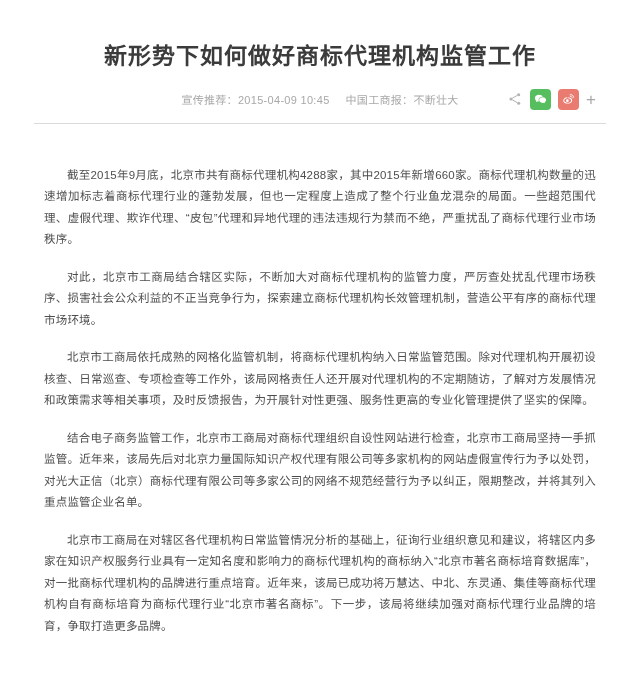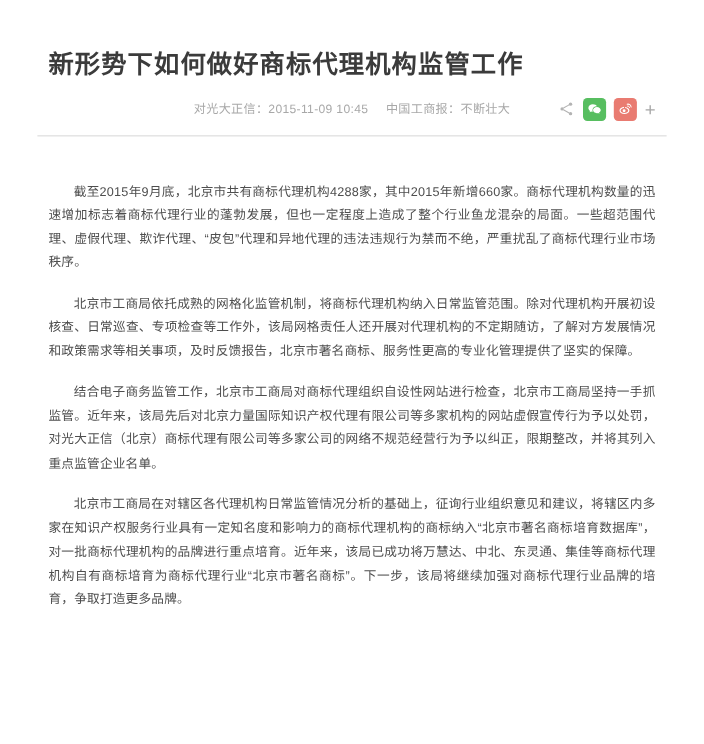--- a/index.html
+++ b/index.html
@@ -5,25 +5,27 @@
   html, body { margin: 0; padding: 0; }
   body {
     width: 640px; height: 676px; overflow: hidden;
     background: #ffffff;
     font-family: "Liberation Sans", "DejaVu Sans", sans-serif;
   }
   .page { padding: 44px 44px 0 44px; }
 
   .title {
     margin: 0;
+    text-align: center;
     font-size: 23px;
     font-weight: 700;
     color: #3b3b3b;
     letter-spacing: 1px;
     line-height: 1.25;
+    font-family: Liberation Mono, monospace;
   }
 
   .meta-row { position: relative; margin-top: 15px; height: 24px; }
   .meta-text {
     text-align: center;
     font-size: 11px;
     color: #a8a8a8;
     line-height: 24px;
     letter-spacing: 0.3px;
   }
@@ -66,21 +68,21 @@
 </style>
 </head>
 <body>
 
 <div class="page">
 
   <h1 class="title">新形势下如何做好商标代理机构监管工作</h1>
 
   <div class="meta-row">
     <div class="meta-text">
-      <span>对光大正信：</span><span>2015-11-09 10:45</span><span class="meta-sep"></span><span>中国工商报：</span><span>不断壮大</span>
+      <span>宣传推荐：</span><span>2015-04-09 10:45</span><span class="meta-sep"></span><span>中国工商报：</span><span>不断壮大</span>
     </div>
 
     <div class="share-icons">
       <span class="share-glyph">
         <svg width="16" height="16" viewBox="0 0 24 24">
           <circle cx="6" cy="12" r="2.3" fill="#b3b3b3"></circle>
           <circle cx="17.5" cy="5.5" r="2.3" fill="#b3b3b3"></circle>
           <circle cx="17.5" cy="18.5" r="2.3" fill="#b3b3b3"></circle>
           <path d="M7.8 10.9l7.8-4.4M7.8 13.1l7.8 4.4" stroke="#b3b3b3" stroke-width="1.5" fill="none"></path>
         </svg>
@@ -100,18 +102,19 @@
         </svg>
       </span>
       <span class="plus">+</span>
     </div>
   </div>
 
   <hr class="divider">
 
   <div class="article">
       <p>截至2015年9月底，北京市共有商标代理机构4288家，其中2015年新增660家。商标代理机构数量的迅速增加标志着商标代理行业的蓬勃发展，但也一定程度上造成了整个行业鱼龙混杂的局面。一些超范围代理、虚假代理、欺诈代理、“皮包”代理和异地代理的违法违规行为禁而不绝，严重扰乱了商标代理行业市场秩序。</p>
-      <p>北京市工商局依托成熟的网格化监管机制，将商标代理机构纳入日常监管范围。除对代理机构开展初设核查、日常巡查、专项检查等工作外，该局网格责任人还开展对代理机构的不定期随访，了解对方发展情况和政策需求等相关事项，及时反馈报告，北京市著名商标、服务性更高的专业化管理提供了坚实的保障。</p>
+      <p>对此，北京市工商局结合辖区实际，不断加大对商标代理机构的监管力度，严厉查处扰乱代理市场秩序、损害社会公众利益的不正当竞争行为，探索建立商标代理机构长效管理机制，营造公平有序的商标代理市场环境。</p>
+      <p>北京市工商局依托成熟的网格化监管机制，将商标代理机构纳入日常监管范围。除对代理机构开展初设核查、日常巡查、专项检查等工作外，该局网格责任人还开展对代理机构的不定期随访，了解对方发展情况和政策需求等相关事项，及时反馈报告，为开展针对性更强、服务性更高的专业化管理提供了坚实的保障。</p>
       <p>结合电子商务监管工作，北京市工商局对商标代理组织自设性网站进行检查，北京市工商局坚持一手抓监管。近年来，该局先后对北京力量国际知识产权代理有限公司等多家机构的网站虚假宣传行为予以处罚，对光大正信（北京）商标代理有限公司等多家公司的网络不规范经营行为予以纠正，限期整改，并将其列入重点监管企业名单。</p>
       <p>北京市工商局在对辖区各代理机构日常监管情况分析的基础上，征询行业组织意见和建议，将辖区内多家在知识产权服务行业具有一定知名度和影响力的商标代理机构的商标纳入“北京市著名商标培育数据库”，对一批商标代理机构的品牌进行重点培育。近年来，该局已成功将万慧达、中北、东灵通、集佳等商标代理机构自有商标培育为商标代理行业“北京市著名商标”。下一步，该局将继续加强对商标代理行业品牌的培育，争取打造更多品牌。</p>
     </div>
 
 </div>
 
 </body></html>

